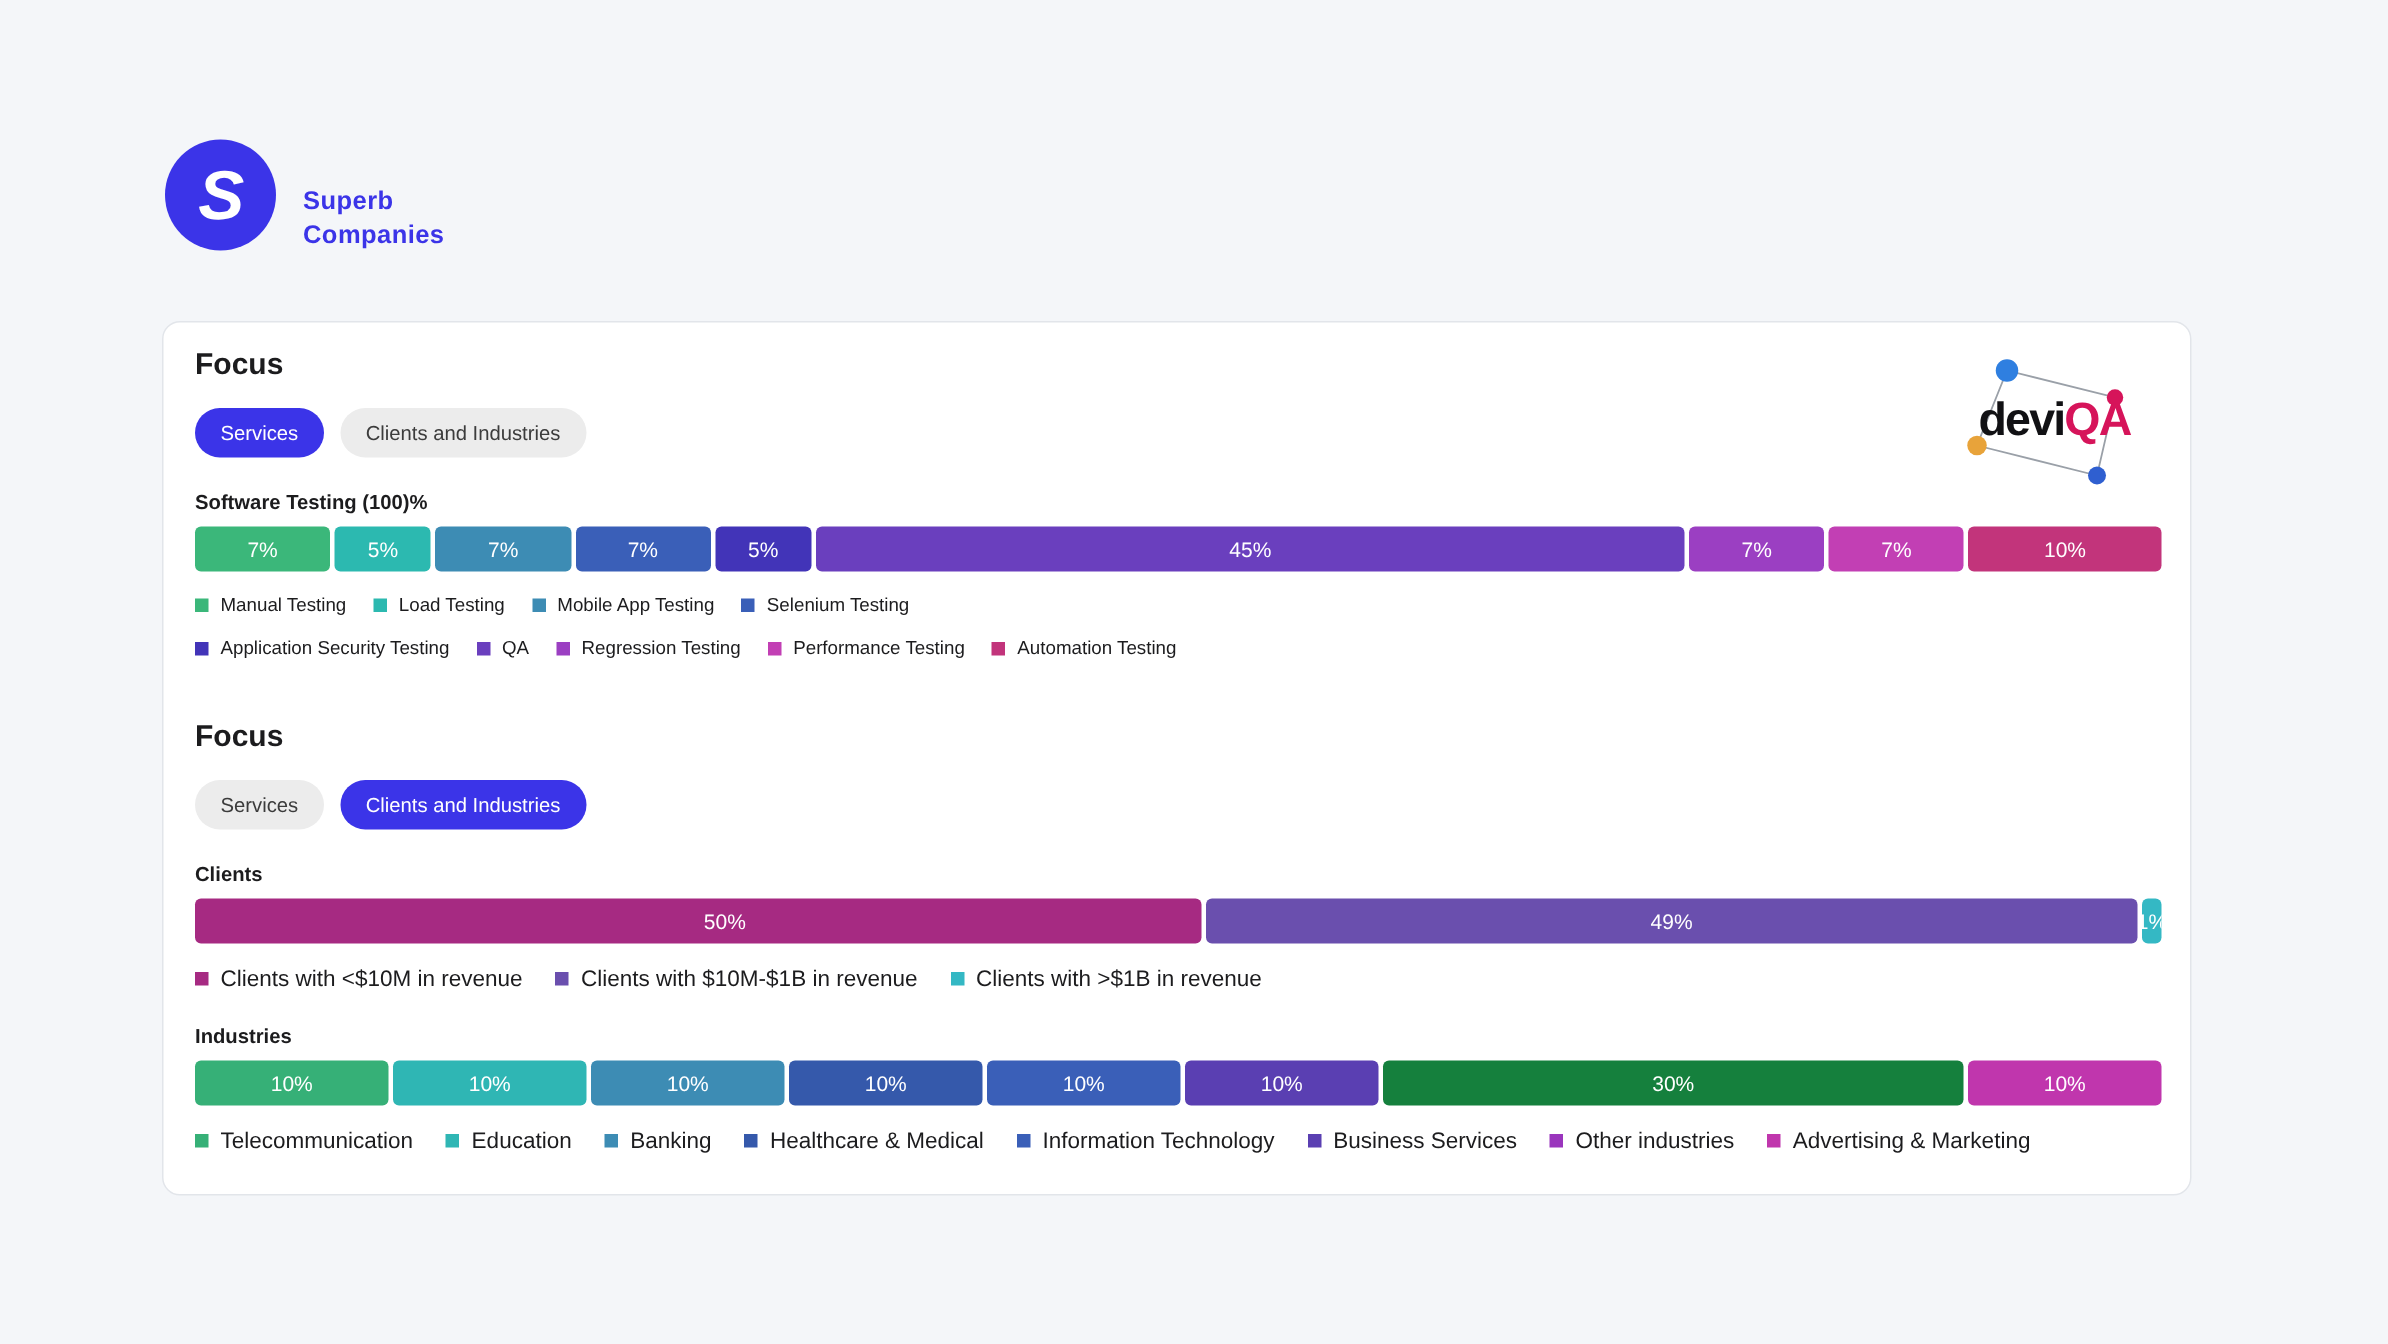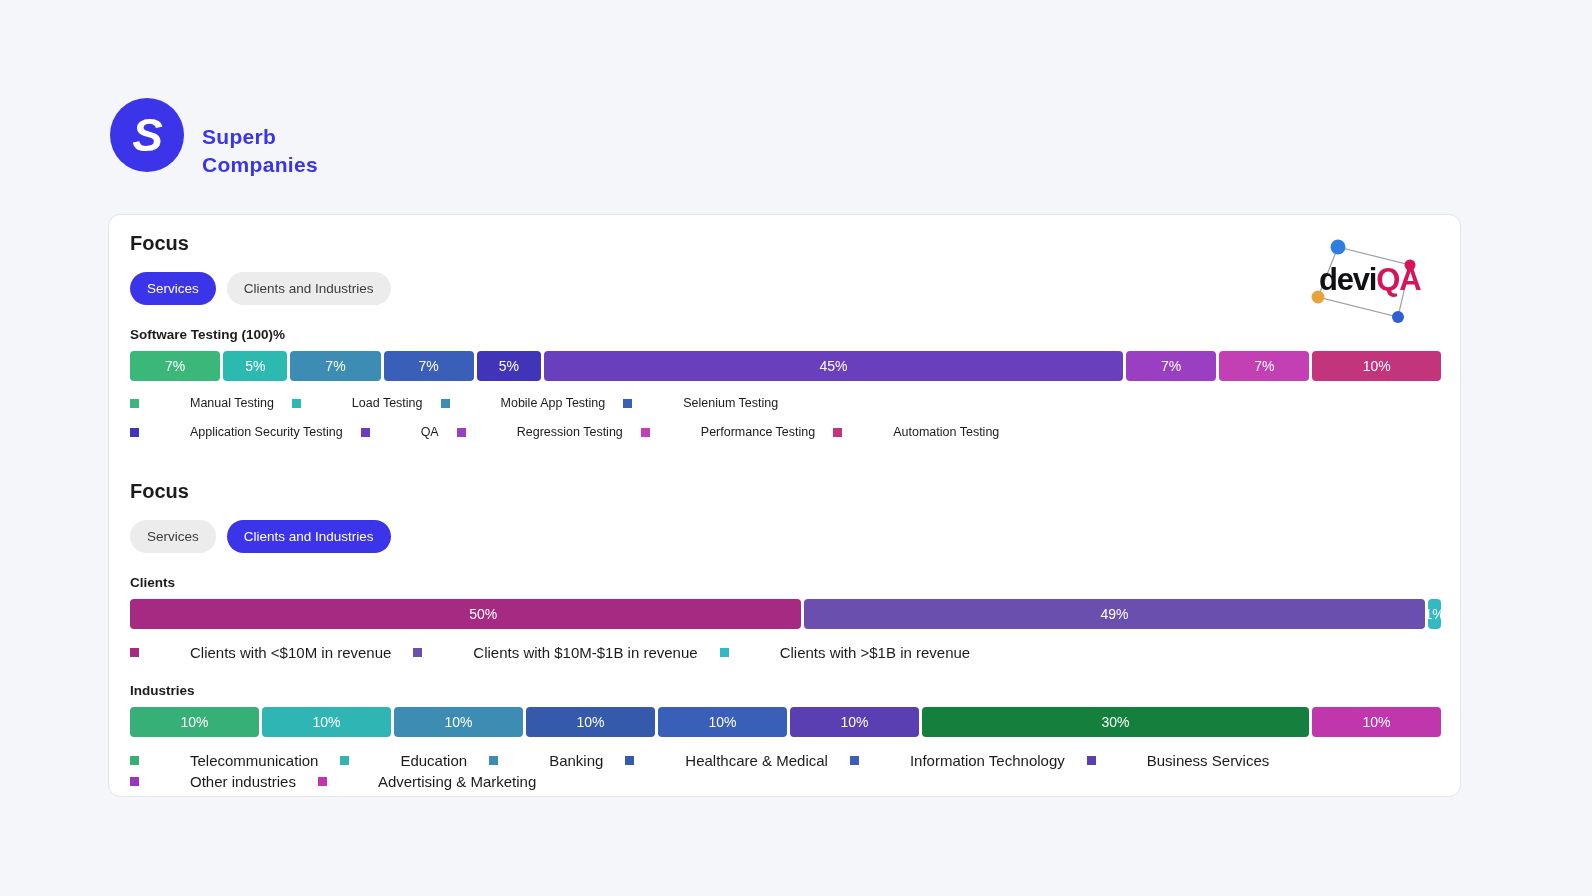--- a/index.html
+++ b/index.html
@@ -15,21 +15,21 @@
   
   .brand { position: absolute; left: 110px; top: 91px; display: flex; align-items: center; gap: 18px; }
   .brand-mark {
     width: 74px; height: 74px; border-radius: 50%;
     background: #3b34e8; color: #ffffff;
     display: flex; align-items: center; justify-content: center;
     font-size: 46px; font-weight: bold; font-style: italic;
     line-height: 1; letter-spacing: -1px;
   }
   .brand-name {
-    color: #3b34e8; font-size: 21px; font-weight: bold; line-height: 1.35;
+    color: #3b34e8; font-size: 17px; font-weight: bold; line-height: 1.35;
     letter-spacing: .3px;
     margin-top: 32px;
   }
   .brand-name span { display: block; }
 
   
   .card {
     position: absolute; left: 108px; top: 214px;
     width: 1353px; height: 583px;
     background: #ffffff; border: 1px solid #e2e5ea; border-radius: 12px;
@@ -52,21 +52,21 @@
   .bar {
     display: flex; gap: 3px; margin-top: 9px; height: 30px; width: 1311px;
   }
   .seg {
     display: flex; align-items: center; justify-content: center;
     color: #ffffff; font-size: 14px; border-radius: 4px;
     overflow: hidden; white-space: nowrap; min-width: 0;
   }
 
   .legend { display: flex; flex-wrap: wrap; align-items: center; margin-top: 11px; }
-  .legend-item { display: flex; align-items: center; margin-right: 20px; margin-top: 4px; gap: 43px; }
+  .legend-item { display: flex; align-items: center; margin-right: 20px; margin-top: 4px; }
   .legend-swatch { width: 9px; height: 9px; margin-right: 8px; flex: none; }
   .legend-text { color: #1c1c1e; white-space: nowrap; }
 
   .legend-sm .legend-text { font-size: 12.5px; }
   .legend-sm .legend-item { margin-right: 18px; }
   .legend-lg .legend-text { font-size: 15px; }
   .legend-lg .legend-item { margin-right: 22px; }
 
   
   .deviqa { position: absolute; right: 18px; top: 16px; width: 140px; height: 96px; }

